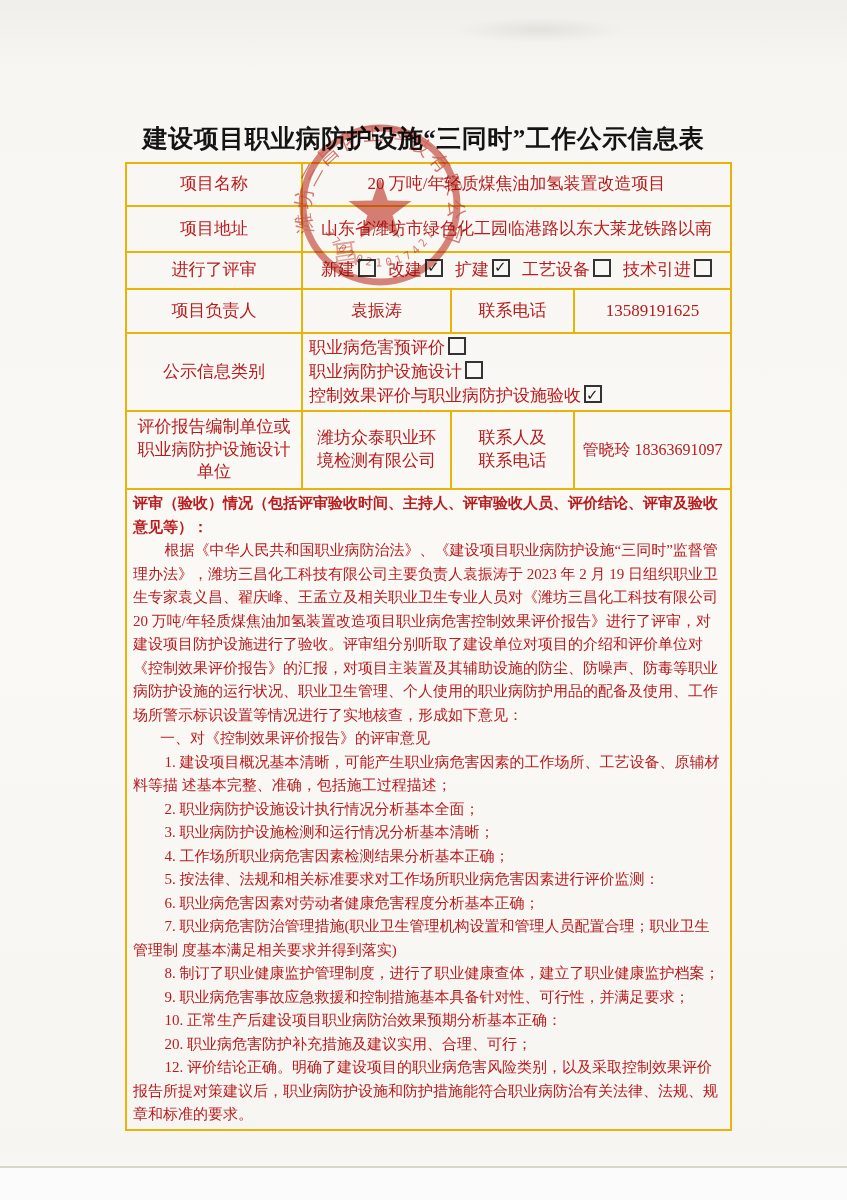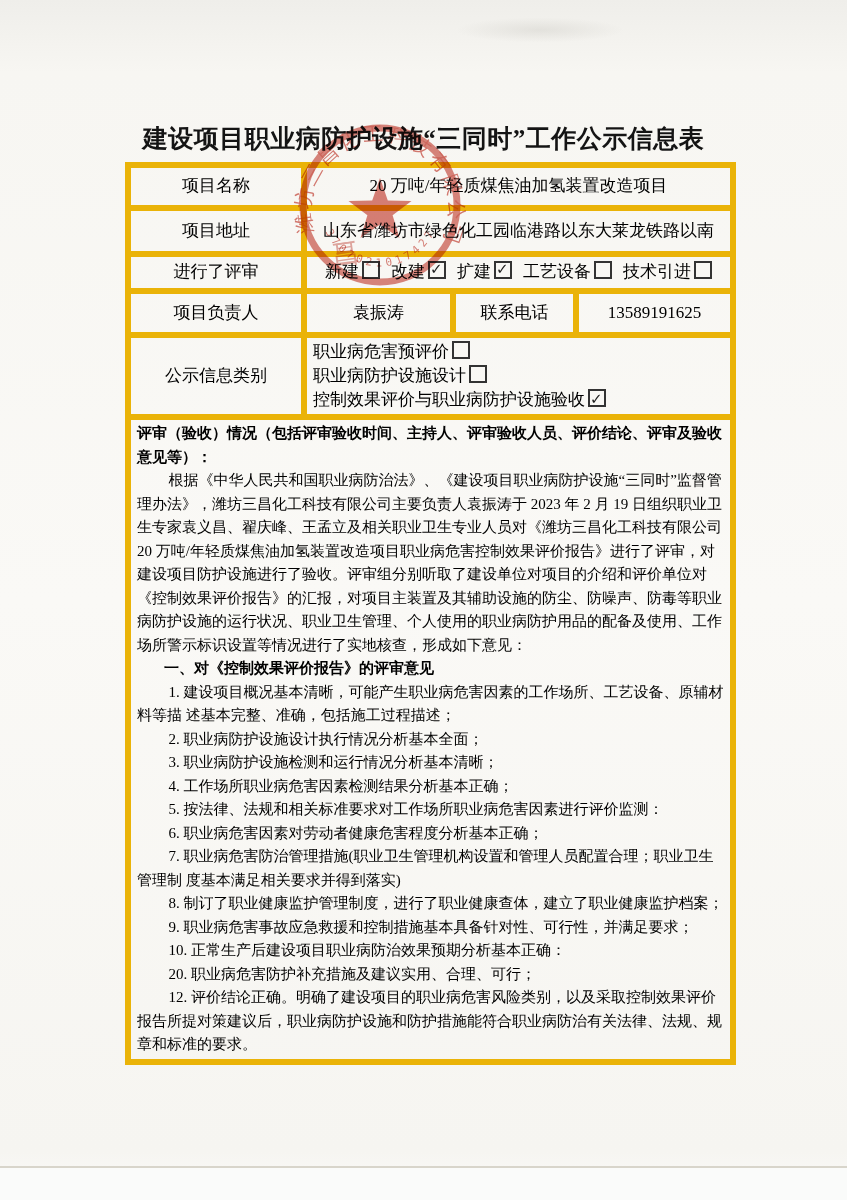--- a/index.html
+++ b/index.html
@@ -19,21 +19,21 @@
   .doc-title{
     position:absolute;left:0;top:90px;width:847px;text-align:center;
     font-size:25px;font-weight:bold;color:#141414;letter-spacing:.5px;margin-top:32px;
   }
 
   table.form{
     position:absolute;left:125px;top:162px;width:605px;
     border-collapse:collapse;table-layout:fixed;
   }
   table.form td{
-    border:6px solid #eab308;font-size:17px;color:#000000;
+    border:2px solid #eab308;font-size:17px;color:#b91c1c;
     padding:2px 6px;vertical-align:middle;line-height:1.35;
   }
   td.lbl{text-align:center;}
   td.ctr{text-align:center;}
   td.left{text-align:left;padding-left:9px;}
 
   .nature-line{display:flex;justify-content:space-between;align-items:center;padding:0 12px;}
   .opt{white-space:nowrap;}
   .box{
     display:inline-block;width:14px;height:14px;border:2px solid #333;
@@ -42,21 +42,21 @@
   .box[data-checked="true"]::after{
     content:"\2713";position:absolute;left:0px;top:-4px;
     font-size:15px;font-weight:bold;color:#1d1d1d;
     font-family:"DejaVu Sans",sans-serif;
   }
   .cat-line{line-height:24px;text-align:left;}
 
   td.review-cell{vertical-align:top;padding:5px 9px 0 9px;}
   .rv{font-size:15px;line-height:23.5px;text-align:left;}
   .rv-hd{font-weight:bold;}
-  .rv-h2{font-weight:bold;text-indent:1.8em;}
+  .rv-h2{font-weight:normal;text-indent:1.8em;}
   .ind{text-indent:2.1em;}
 
   .stamp{
     position:absolute;left:291px;top:116px;width:178px;height:178px;
     mix-blend-mode:multiply;opacity:.88;pointer-events:none;filter:blur(.3px);
   }
   .stamp-ghost{
     position:absolute;left:322px;top:222px;width:34px;
     color:#c9544a;opacity:.5;font-size:27px;line-height:30px;
     writing-mode:vertical-rl;mix-blend-mode:multiply;transform:rotate(-8deg);
@@ -109,20 +109,29 @@
 
   <tr style="height:73px">
     <td class="lbl">公示信息类别</td>
     <td colspan="3" class="left">
       <div class="cat-line"><span>职业病危害预评价</span><span class="box" data-checked="false"></span></div>
       <div class="cat-line"><span>职业病防护设施设计</span><span class="box" data-checked="false"></span></div>
       <div class="cat-line"><span>控制效果评价与职业病防护设施验收</span><span class="box" data-checked="true"></span></div>
     </td>
   </tr>
 
+  <tr style="height:78px">
+    <td class="lbl" style="padding:2px 10px;">评价报告编制单位或职业病防护设施设计单位</td>
+    <td class="ctr" style="padding:2px 11px;">潍坊众泰职业环境检测有限公司</td>
+    <td class="ctr">
+      <div>联系人及</div>
+      <div>联系电话</div>
+    </td>
+    <td class="ctr" style="font-size:16px;padding:2px 3px;">管晓玲 18363691097</td>
+  </tr>
 
   <tr style="height:612px">
     <td colspan="4" class="review-cell">
       <div class="rv rv-hd">评审（验收）情况（包括评审验收时间、主持人、评审验收人员、评价结论、评审及验收意见等）：</div>
       <div class="rv ind">根据《中华人民共和国职业病防治法》、《建设项目职业病防护设施“三同时”监督管理办法》，潍坊三昌化工科技有限公司主要负责人袁振涛于 2023 年 2 月 19 日组织职业卫生专家袁义昌、翟庆峰、王孟立及相关职业卫生专业人员对《潍坊三昌化工科技有限公司 20 万吨/年轻质煤焦油加氢装置改造项目职业病危害控制效果评价报告》进行了评审，对建设项目防护设施进行了验收。评审组分别听取了建设单位对项目的介绍和评价单位对《控制效果评价报告》的汇报，对项目主装置及其辅助设施的防尘、防噪声、防毒等职业病防护设施的运行状况、职业卫生管理、个人使用的职业病防护用品的配备及使用、工作场所警示标识设置等情况进行了实地核查，形成如下意见：</div>
       <div class="rv rv-h2">一、对《控制效果评价报告》的评审意见</div>
       <div class="rv ind">1. 建设项目概况基本清晰，可能产生职业病危害因素的工作场所、工艺设备、原辅材料等描 述基本完整、准确，包括施工过程描述；</div>
       <div class="rv ind">2. 职业病防护设施设计执行情况分析基本全面；</div>
       <div class="rv ind">3. 职业病防护设施检测和运行情况分析基本清晰；</div>
       <div class="rv ind">4. 工作场所职业病危害因素检测结果分析基本正确；</div>

